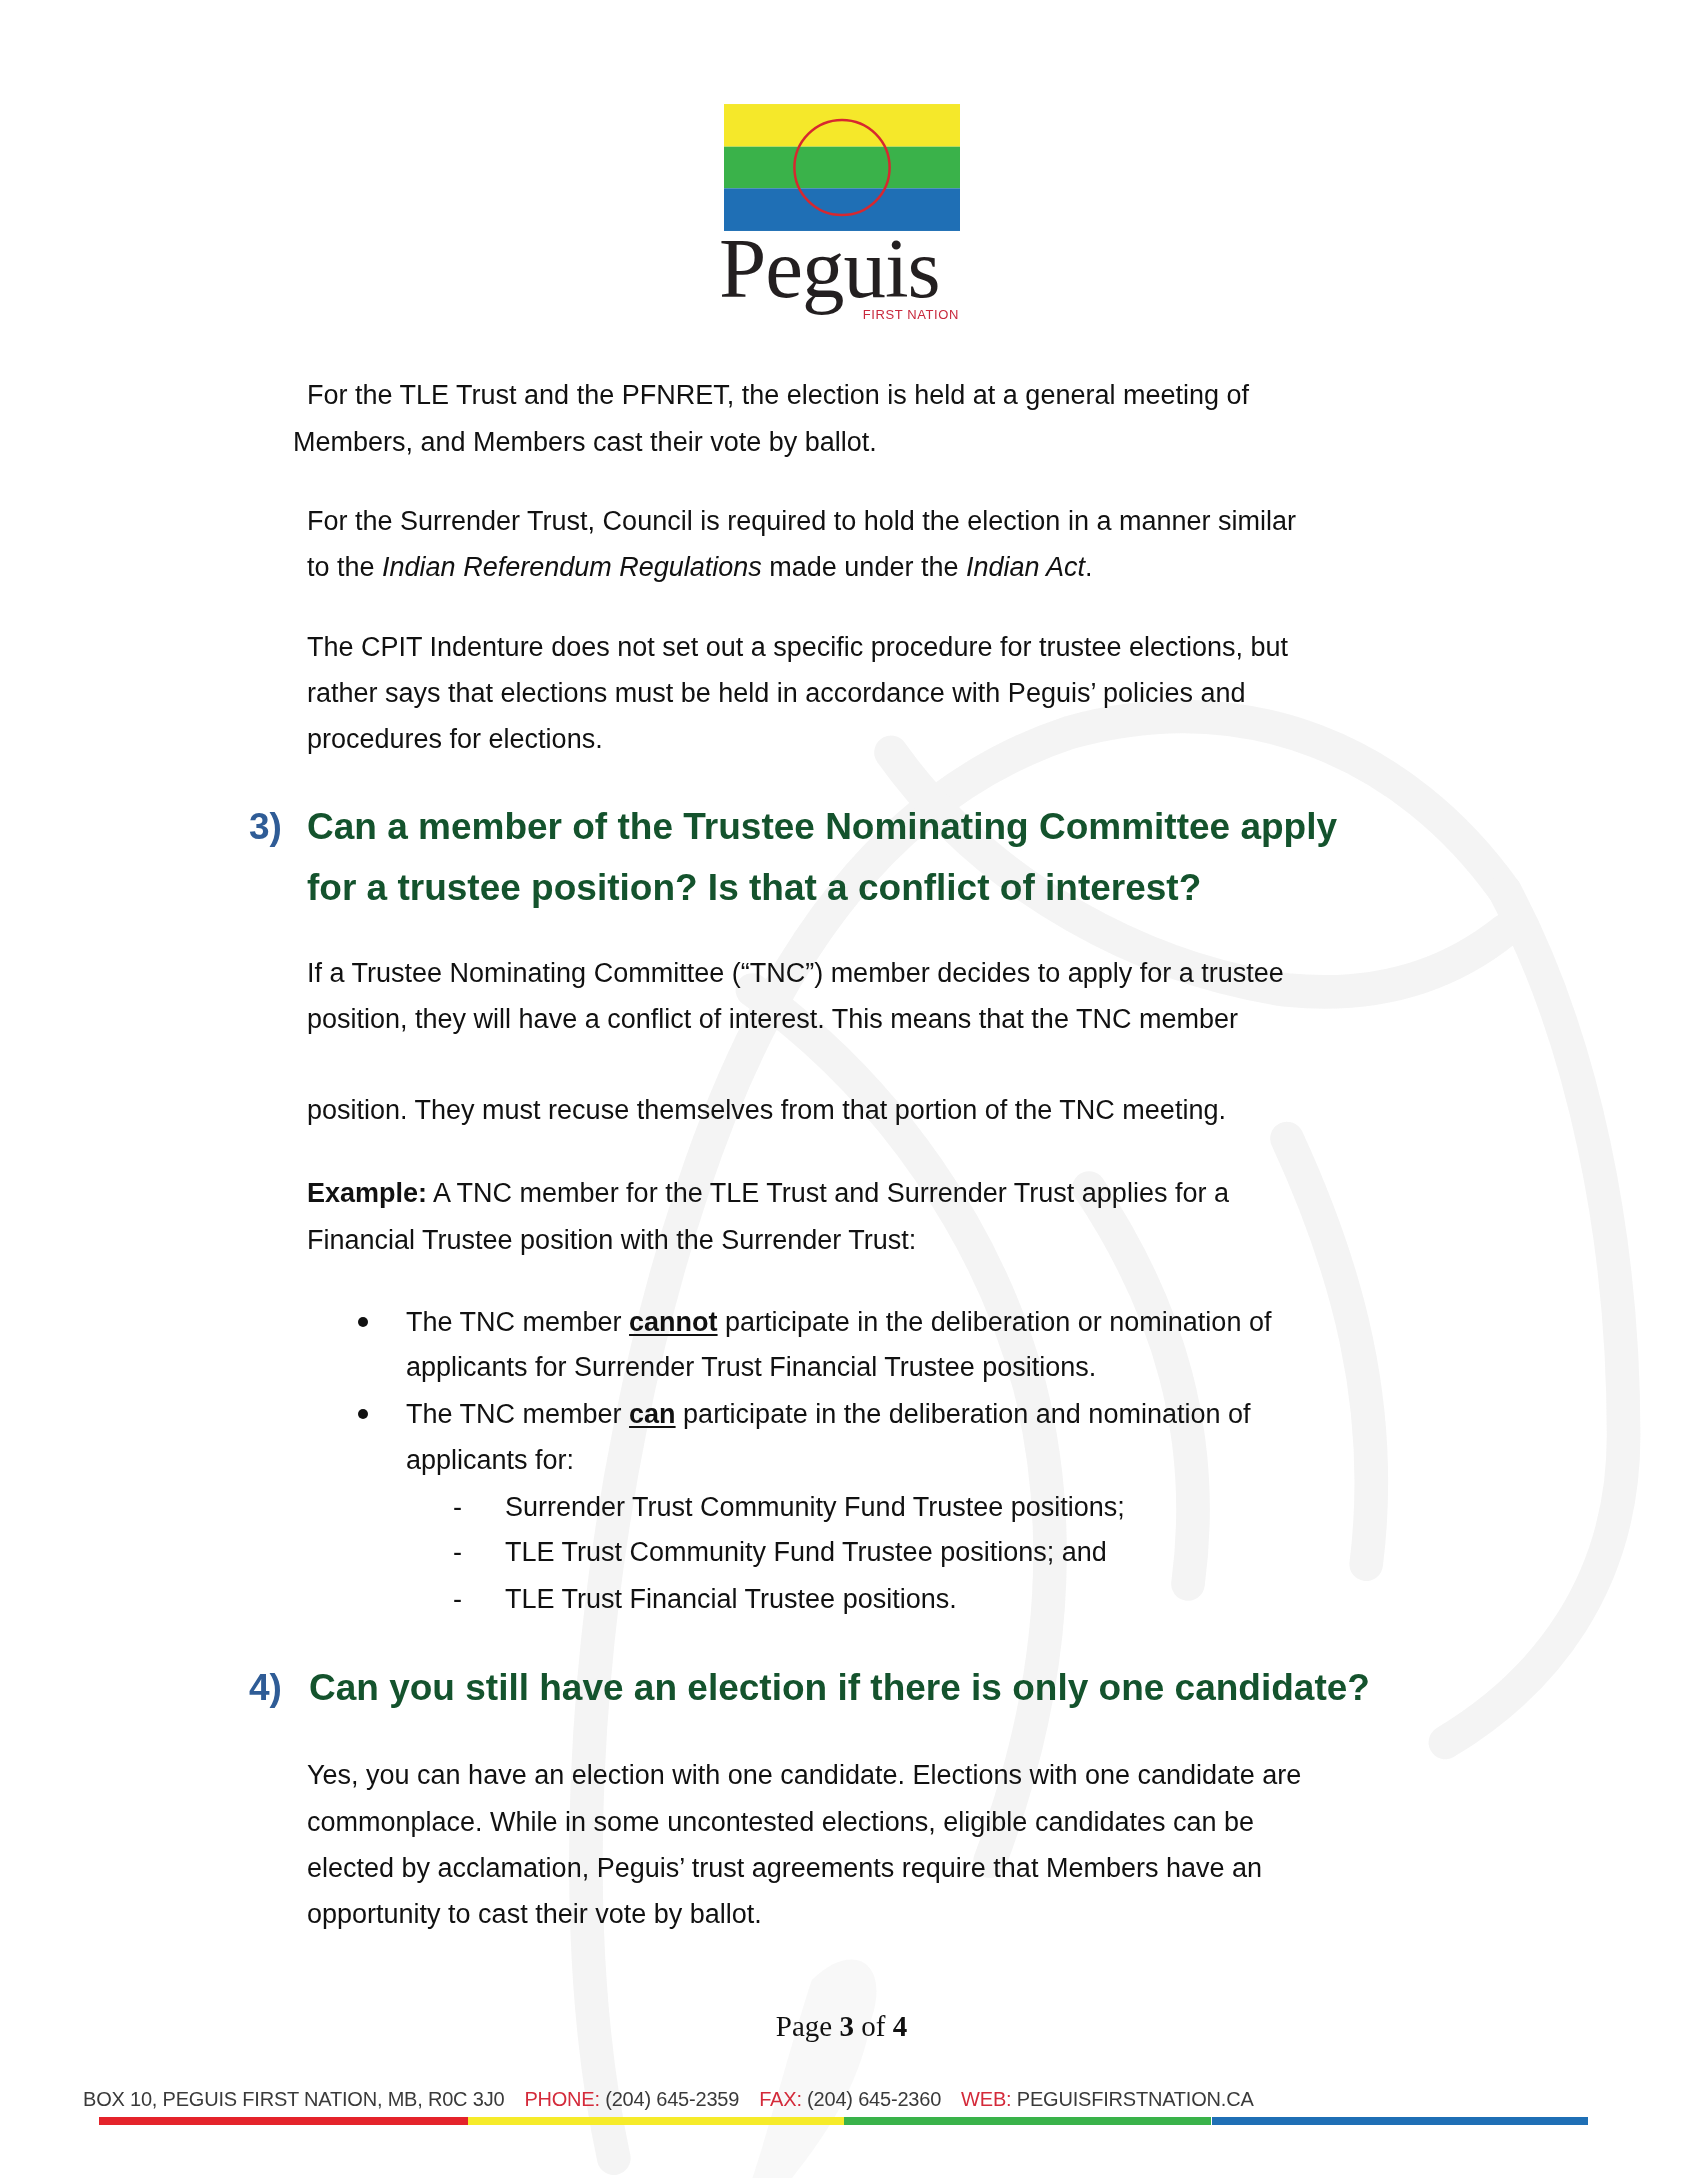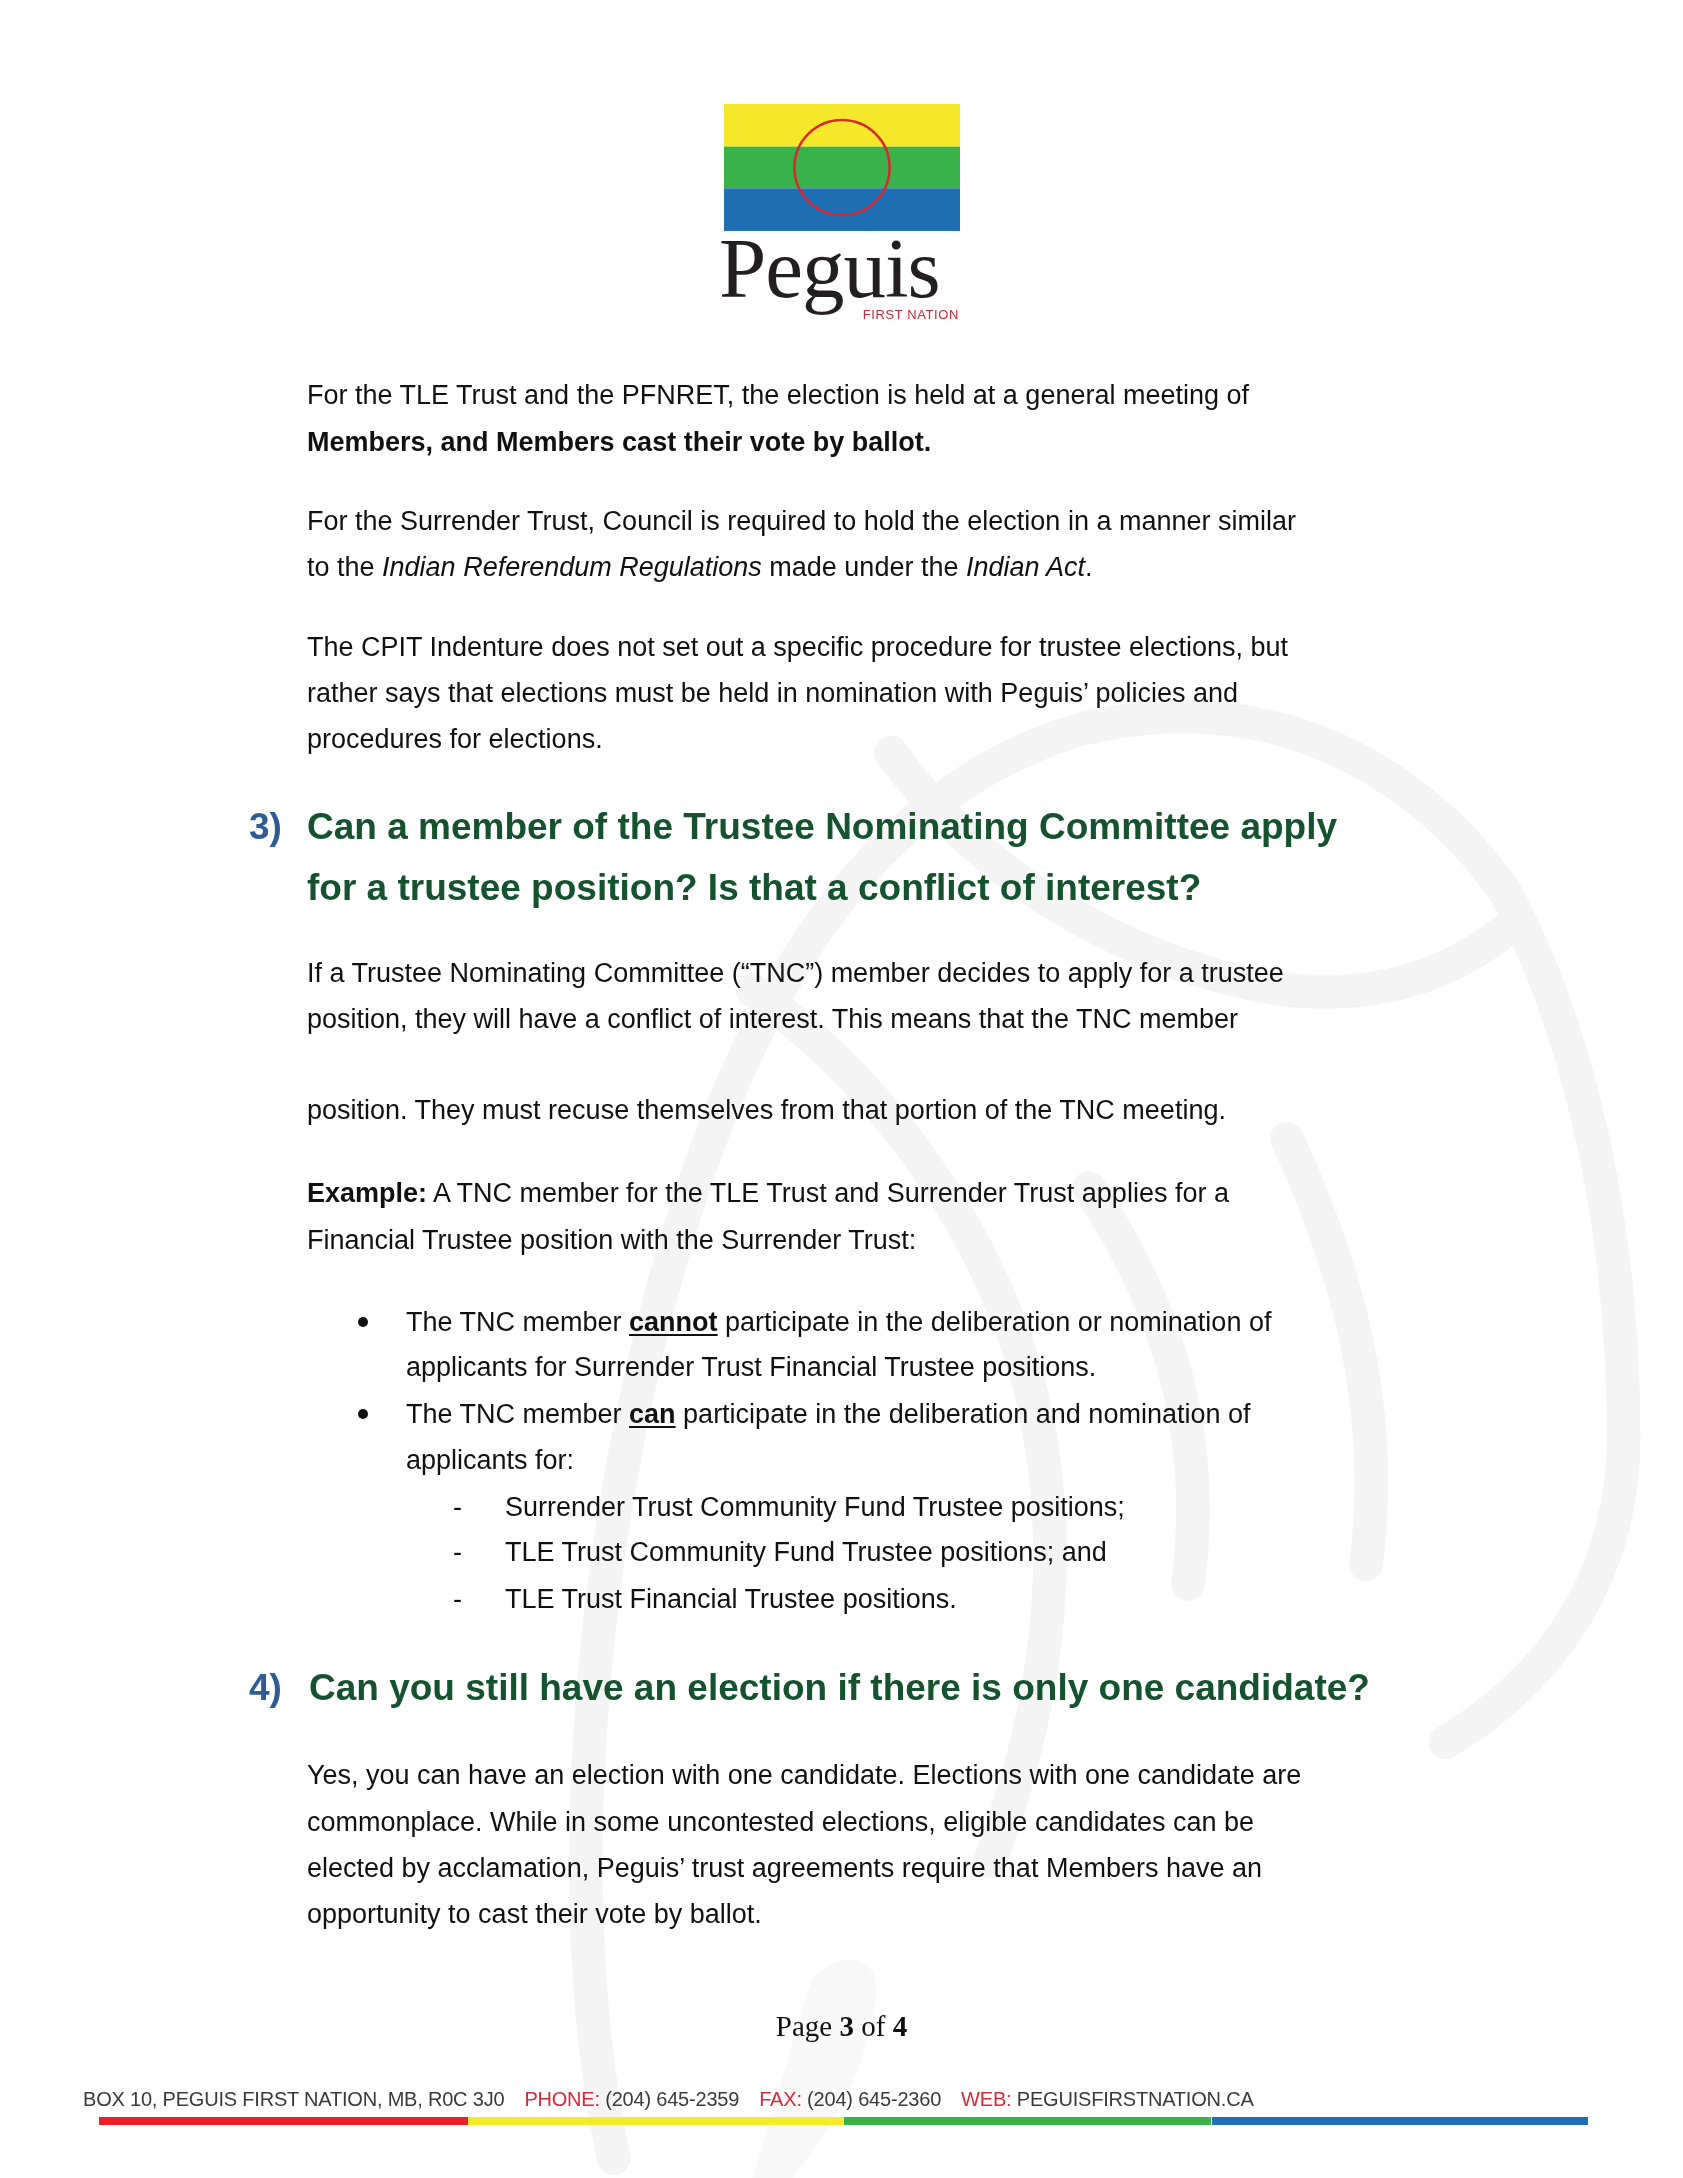--- a/index.html
+++ b/index.html
@@ -49,27 +49,27 @@
       <rect x="0" y="0" width="238" height="43" fill="#F5E82A"></rect>
       <rect x="0" y="43" width="238" height="42" fill="#3AB24A"></rect>
       <rect x="0" y="85" width="238" height="43" fill="#1F6FB5"></rect>
       <circle cx="119" cy="64" r="48" fill="none" stroke="#D7282F" stroke-width="2.5"></circle>
     </svg>
     <div class="logo-word">Peguis</div>
     <div class="logo-sub">FIRST NATION</div>
   </div>
 
   <div class="line body" style="left:307px; top:382px;">For the TLE Trust and the PFNRET, the election is held at a general meeting of</div>
-  <div class="line body" style="left:307px; top:429px;font-weight:bold;">Members, and Members cast their vote by ballot.</div>
+  <div class="line body" style="left:293px; top:429px;">Members, and Members cast their vote by ballot.</div>
 
   <div class="line body" style="left:307px; top:508px;">For the Surrender Trust, Council is required to hold the election in a manner similar</div>
   <div class="line body" style="left:307px; top:554px;"><span>to the </span><span class="ital">Indian Referendum Regulations</span><span> made under the </span><span class="ital">Indian Act</span><span>.</span></div>
 
   <div class="line body" style="left:307px; top:634px;">The CPIT Indenture does not set out a specific procedure for trustee elections, but</div>
-  <div class="line body" style="left:307px; top:680px;">rather says that elections must be held in nomination with Peguis’ policies and</div>
+  <div class="line body" style="left:307px; top:680px;">rather says that elections must be held in accordance with Peguis’ policies and</div>
   <div class="line body" style="left:307px; top:726px;">procedures for elections.</div>
 
   <div class="num" style="left:249px; top:808px;">3)</div>
   <div class="line heading" style="left:307px; top:808px;">Can a member of the Trustee Nominating Committee apply</div>
   <div class="line heading" style="left:307px; top:869px;">for a trustee position? Is that a conflict of interest?</div>
 
   <div class="line body" style="left:307px; top:960px;">If a Trustee Nominating Committee (“TNC”) member decides to apply for a trustee</div>
   <div class="line body" style="left:307px; top:1006px;">position, they will have a conflict of interest. This means that the TNC member</div>
   <div class="line body" style="left:307px; top:1097px;">position. They must recuse themselves from that portion of the TNC meeting.</div>
 

